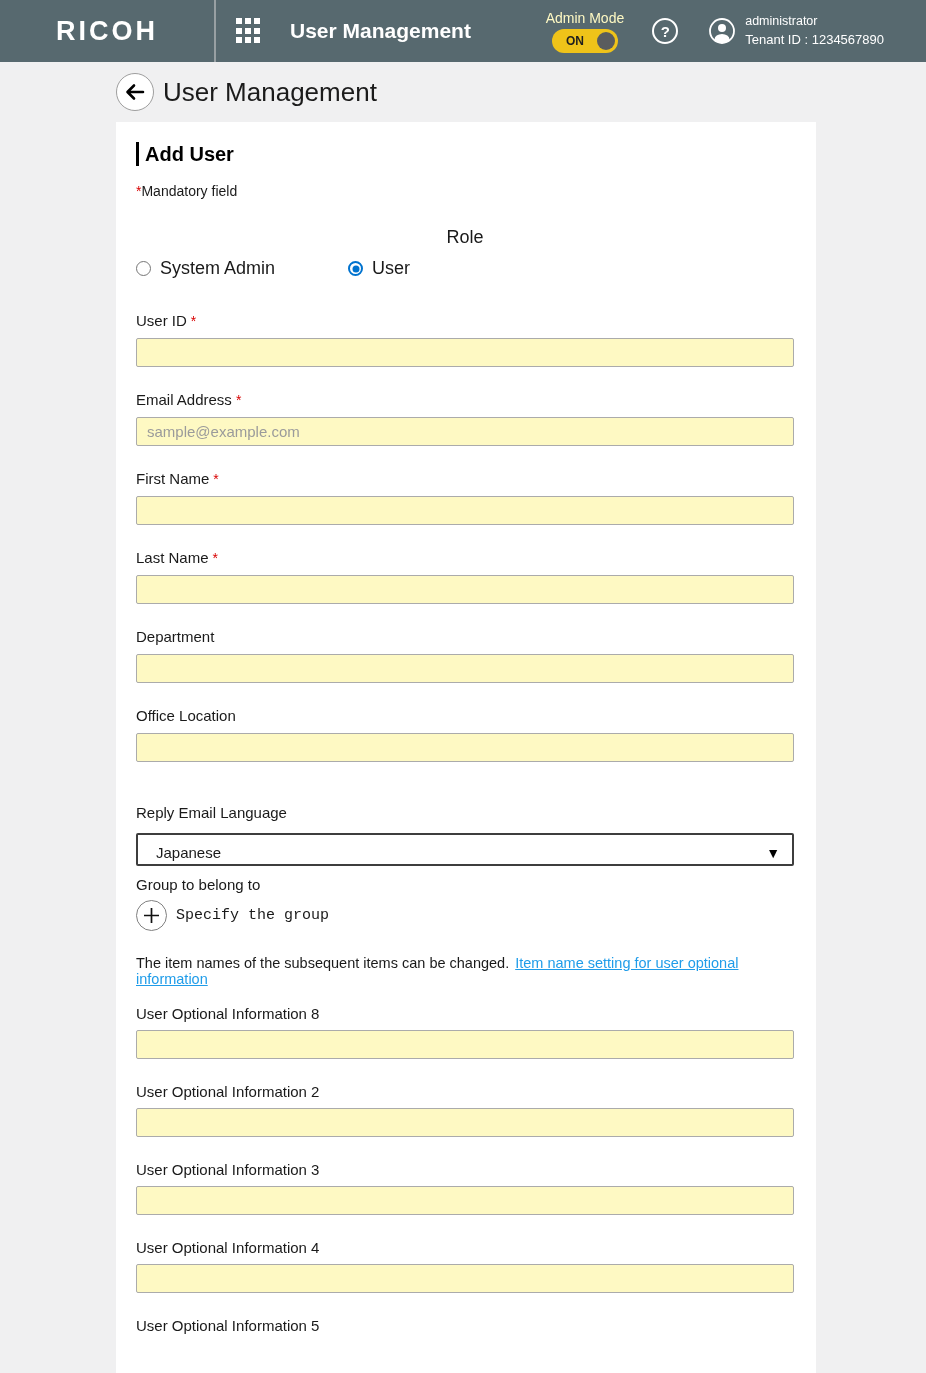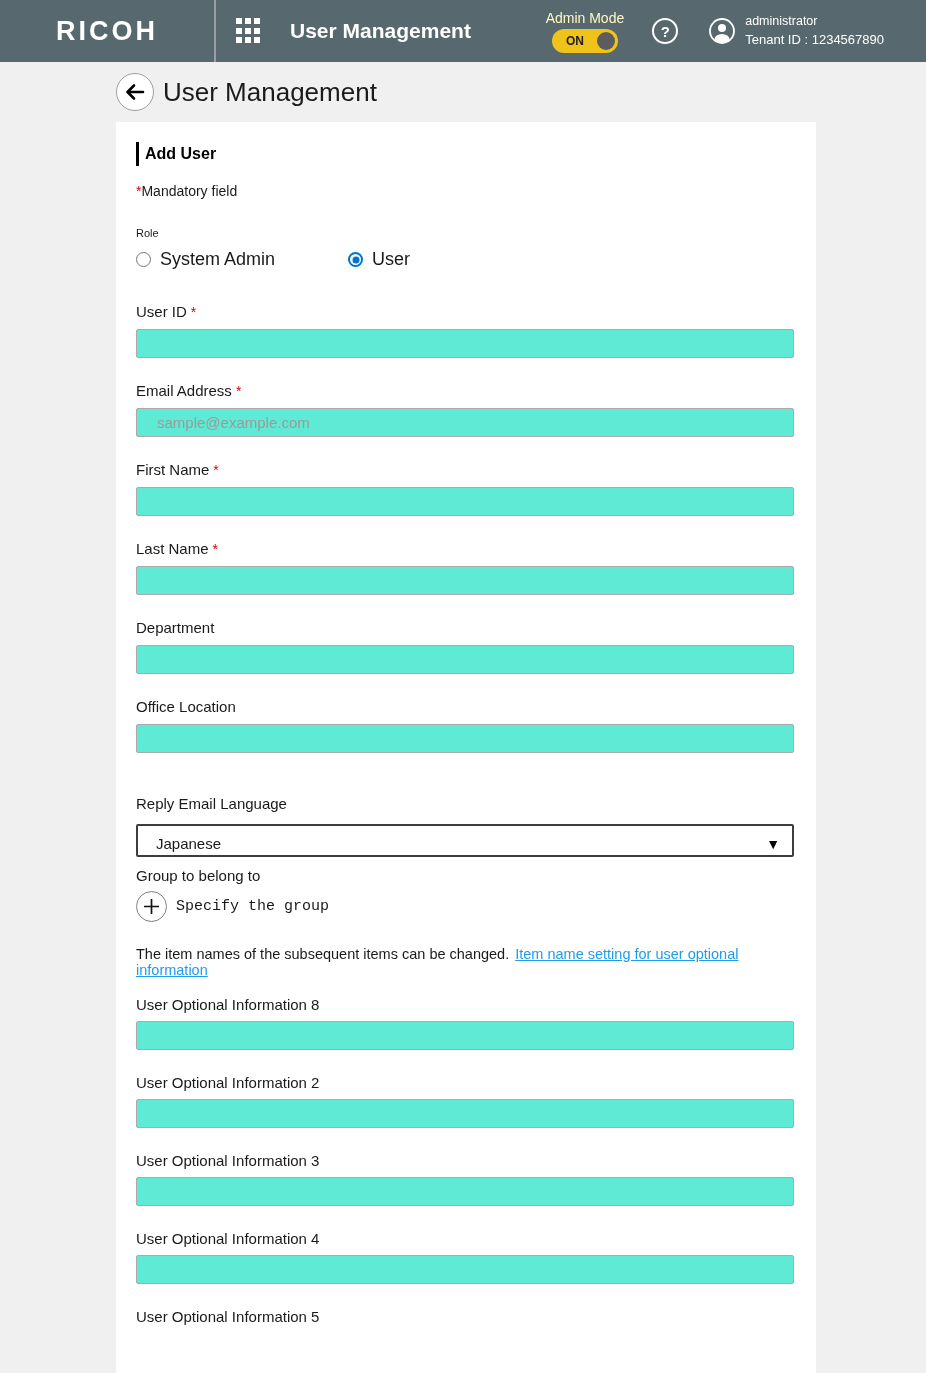--- a/index.html
+++ b/index.html
@@ -61,45 +61,45 @@
   .page-title { margin-left:9px; font-size:26px; color:#1B1B1B; }
 
   
   .card {
     margin-left:116px; width:700px; min-height:1252px; background:#fff;
     padding:20px 22px 40px 20px;
   }
 
   .section-title { display:flex; align-items:center; }
   .section-bar { width:3px; height:24px; background:#000; margin-right:6px; }
-  .section-text { font-size:16px; font-weight:bold; color:#000; }
+  .section-text { font-size:20px; font-weight:bold; color:#000; }
 
   .mandatory { margin-top:17px; font-size:14px; }
   .star { color:#D80000; }
   .field-star { color:#D80000; margin-left:4px; font-size:14px; }
 
-  .role-label { margin-top:28px; font-size:11px; }
+  .role-label { margin-top:28px; font-size:18px;text-align:center; }
   .radio-row { margin-top:10px; display:flex; align-items:center; }
   .radio-opt { display:flex; align-items:center; cursor:pointer; }
   .radio-opt.first { width:212px; }
   .radio { width:15px; height:15px; border:1px solid #767676; border-radius:50%; background:#fff; flex:0 0 auto; position:relative; }
   .radio.checked { border:2px solid #0073CF; }
   .radio.checked::after {
     content:""; position:absolute; left:50%; top:50%; transform:translate(-50%,-50%);
     width:7px; height:7px; border-radius:50%; background:#0073CF;
   }
   .radio-lbl { margin-left:9px; font-size:18px; }
 
   .field { margin-top:24px; }
   .field.first { margin-top:33px; }
   .field-label { font-size:15px; line-height:17px; }
   .field input {
     margin-top:8px; width:100%; height:29px; border:1px solid #ABABAB; border-radius:2px;
-    padding:0 20px; font-size:15px; font-family:"Liberation Sans", sans-serif;
-    color:#1A1A1A; outline:none; background:#5eead4;
+    padding:0 10px; font-size:15px; font-family:"Liberation Sans", sans-serif;
+    color:#1A1A1A; outline:none; background:#fef9c3;
   }
   .field input::placeholder { color:#9B9B9B; }
 
   .lang-label { margin-top:42px; font-size:15px; line-height:17px; }
   .select {
     margin-top:12px; height:33px; border:2px solid #3D3D3D; border-radius:2px;
     display:flex; align-items:center; justify-content:space-between;
     padding:6px 12px 0 18px; font-size:15px; cursor:pointer; background:#fff;
   }
   .select-arrow { font-size:14px; color:#000; }

